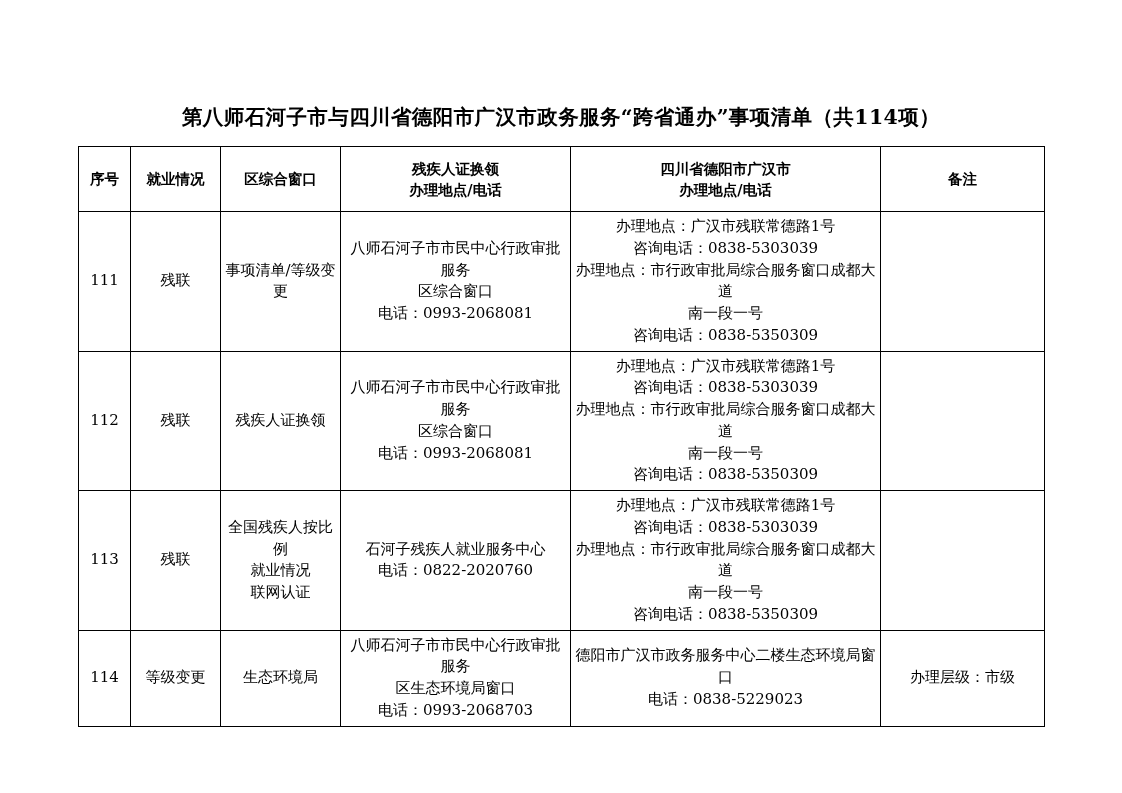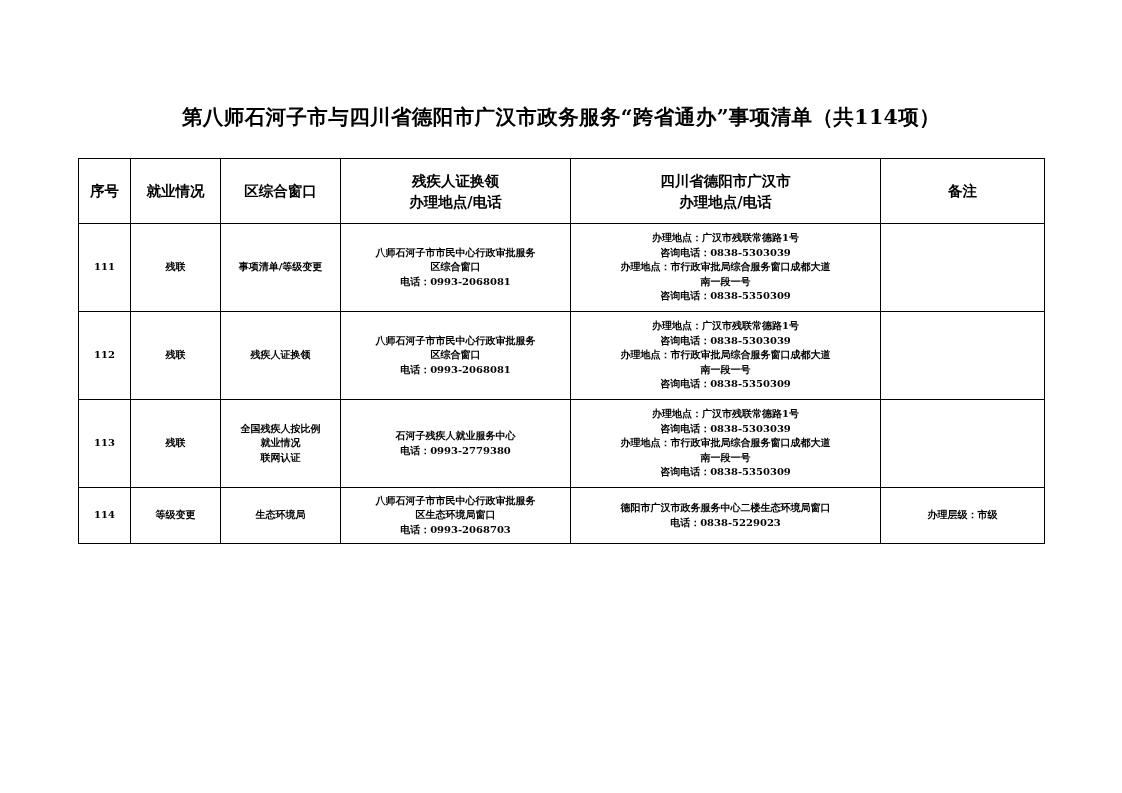--- a/index.html
+++ b/index.html
@@ -28,43 +28,43 @@
     width: 1122px;
     text-align: center;
     font-family: "DejaVu Serif", serif;
     font-size: 20.5px;
     font-weight: bold;
     letter-spacing: 0.4px;
     white-space: nowrap;
   }
   table.main-table {
     position: absolute;
-    top: 158px;
+    top: 146px;
     left: 78px;
     width: 966px;
     border-collapse: collapse;
     table-layout: fixed;
   }
   table.main-table th,
   table.main-table td {
     border: 1px solid #000000;
     vertical-align: middle;
     text-align: center;
     font-family: "DejaVu Serif", serif;
     padding: 4px 3px;
     line-height: 1.45;
   }
   table.main-table th {
     font-size: 14.5px;
     font-weight: bold;
     height: 56px;
   }
   table.main-table td {
-    font-size: 10px;
-    font-weight: bold;
+    font-size: 15px;
+    font-weight: normal;
   }
   .col-no    { width: 52px; }
   .col-dept  { width: 90px; }
   .col-item  { width: 120px; }
   .col-sh    { width: 230px; }
   .col-gh    { width: 310px; }
   .col-note  { width: 164px; }
 
   td.cell-sh, td.cell-gh {
     font-size: 13.5px;
@@ -159,21 +159,21 @@
       <tr class="row-tall">
         <td>113</td>
         <td>残联</td>
         <td class="cell-item">
           <span class="ln">全国残疾人按比例</span>
           <span class="ln">就业情况</span>
           <span class="ln">联网认证</span>
         </td>
         <td class="cell-sh">
           <span class="ln">石河子残疾人就业服务中心</span>
-          <span class="ln">电话：0993-2779380</span>
+          <span class="ln">电话：0822-2020760</span>
         </td>
         <td class="cell-gh">
           <span class="ln">办理地点：广汉市残联常德路1号</span>
           <span class="ln">咨询电话：0838-5303039</span>
           <span class="ln">办理地点：市行政审批局综合服务窗口成都大道</span>
           <span class="ln">南一段一号</span>
           <span class="ln">咨询电话：0838-5350309</span>
         </td>
         <td></td>
       </tr>

